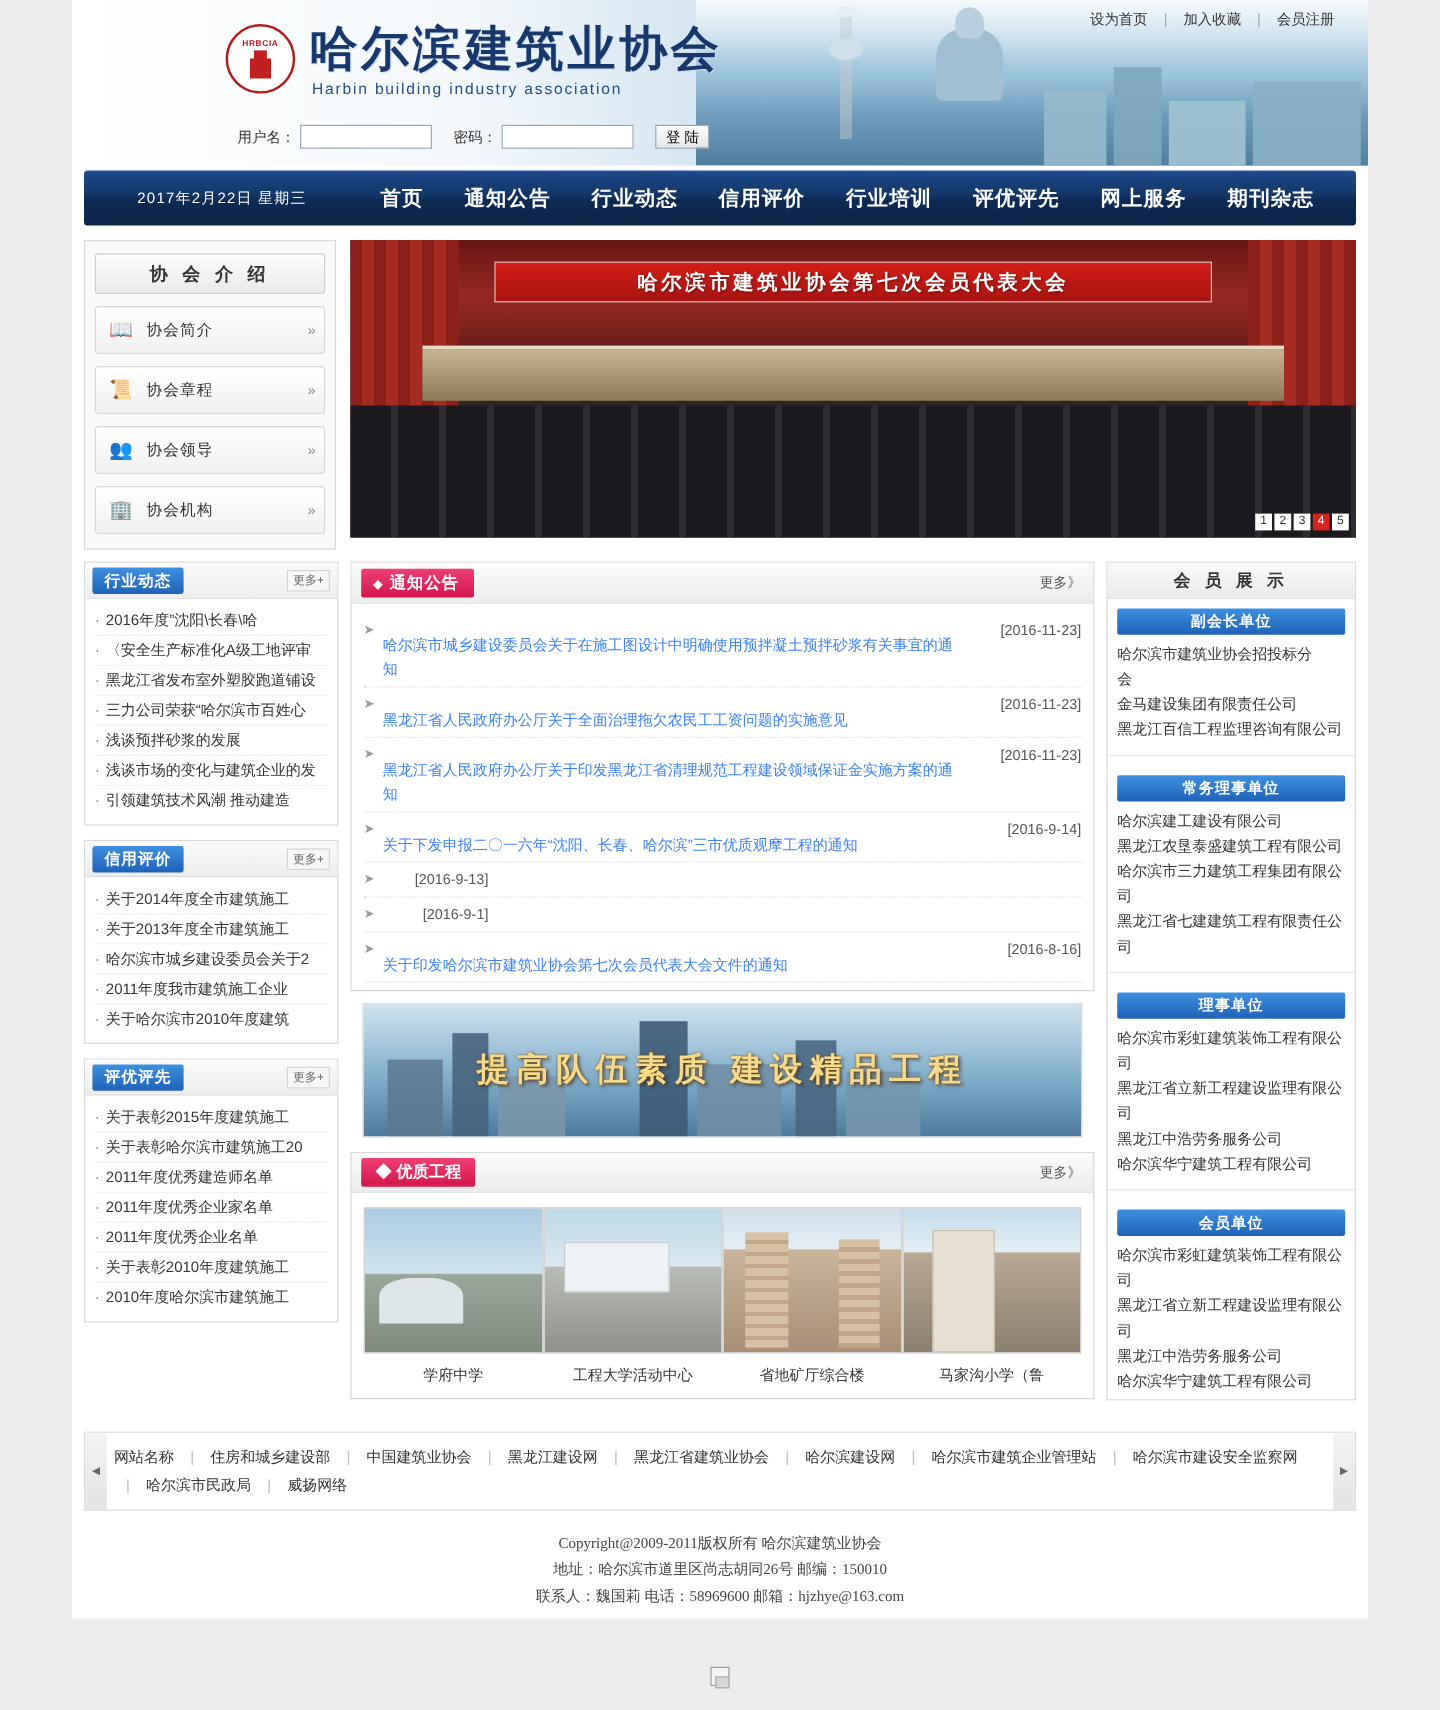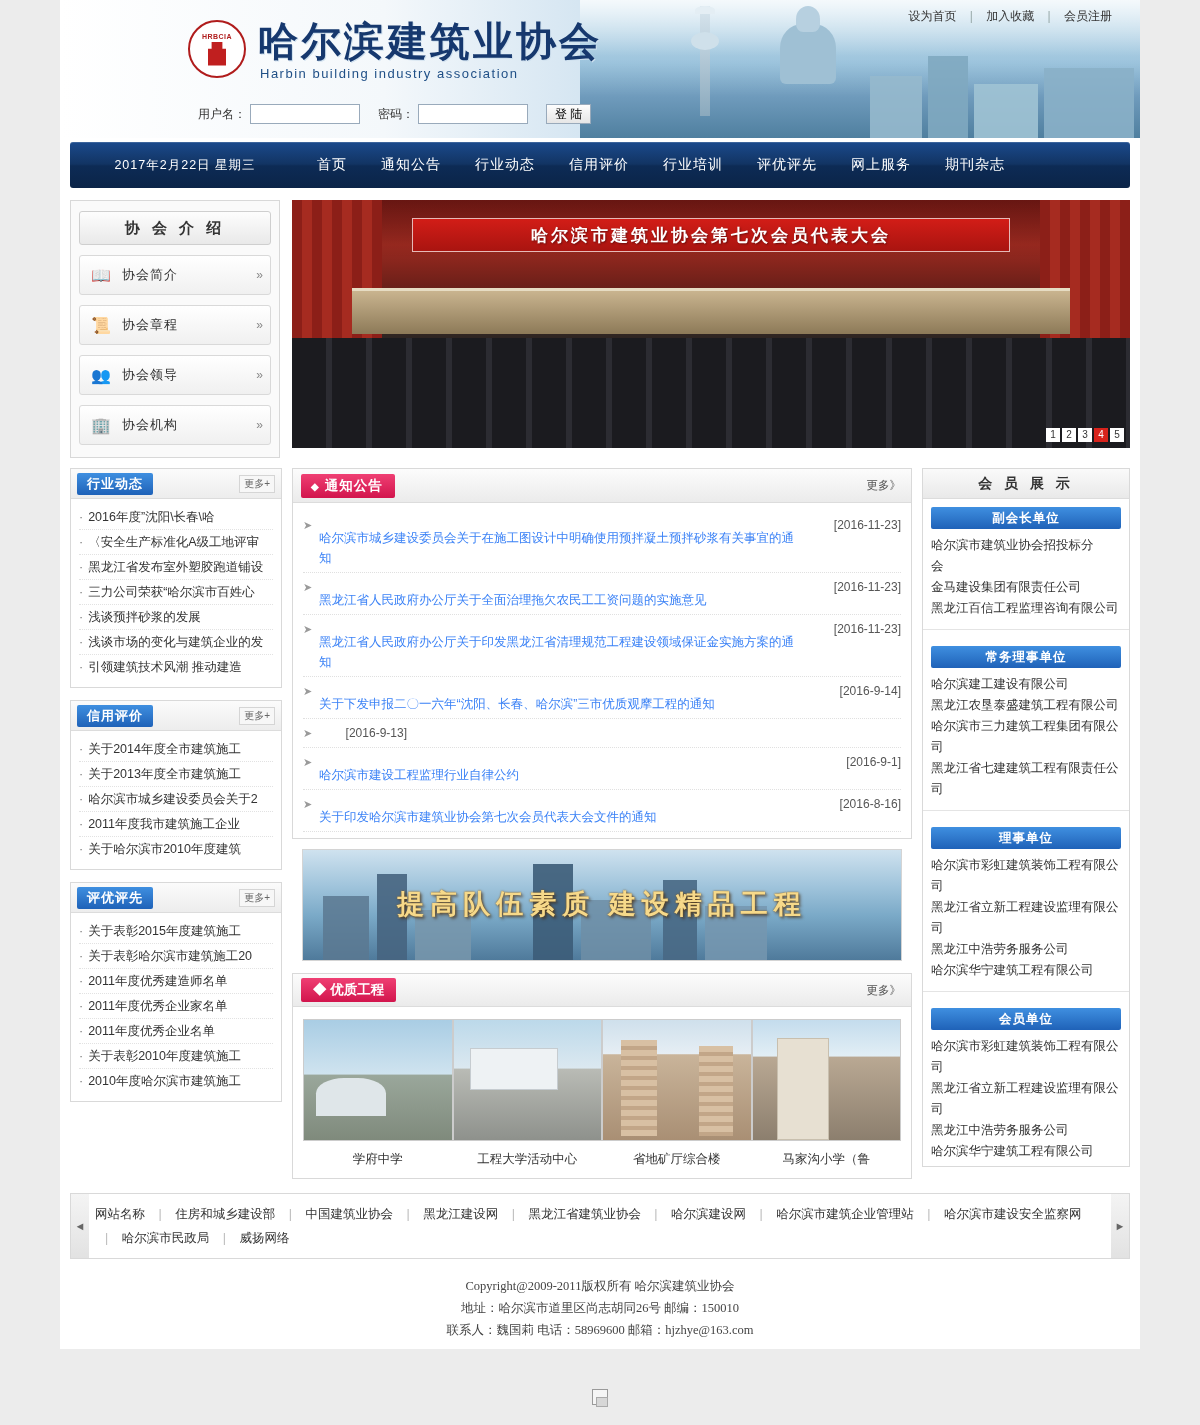--- a/index.html
+++ b/index.html
@@ -116,21 +116,21 @@
     border-radius: 3px;
     display: flex; align-items: center;
     box-shadow: inset 0 1px 0 rgba(255,255,255,0.15);
   }
   .menu-date {
     width: 230px; text-align: center; color: #fff; font-size: 12.5px;
     letter-spacing: 1px;
   }
   .menu-items { display: flex; align-items: center; flex: 1; }
   .menu-items a {
-    color: #fff; text-decoration: none; font-size: 14px; font-weight: normal;
+    color: #fff; text-decoration: none; font-size: 17px; font-weight: bold;
     padding: 0 17px; letter-spacing: 1px;
   }
   
   .banner-row { display: flex; padding: 12px 10px 0 10px; }
   .assoc-box {
     width: 210px; background: #fafafa; border: 1px solid #d8d8d8;
     padding: 10px 8px 12px 8px;
   }
   .assoc-title {
     height: 34px; border: 1px solid #cfcfcf; border-radius: 3px;
@@ -515,21 +515,20 @@
               <span class="ar">➤</span>
               <span class="tx">关于下发申报二〇一六年“沈阳、长春、哈尔滨”三市优质观摩工程的通知</span>
               <span class="dt">[2016-9-14]</span>
             </div>
             <div class="notice-item">
               <span class="ar">➤</span>
               <span class="dt">[2016-9-13]</span>
             </div>
             <div class="notice-item">
               <span class="ar">➤</span>
-              <span class="tx">哈尔滨市建设工程监理行业自律公约</span>
               <span class="dt">[2016-9-1]</span>
             </div>
             <div class="notice-item">
               <span class="ar">➤</span>
               <span class="tx">关于印发哈尔滨市建筑业协会第七次会员代表大会文件的通知</span>
               <span class="dt">[2016-8-16]</span>
             </div>
           </div>
         </div>
 

